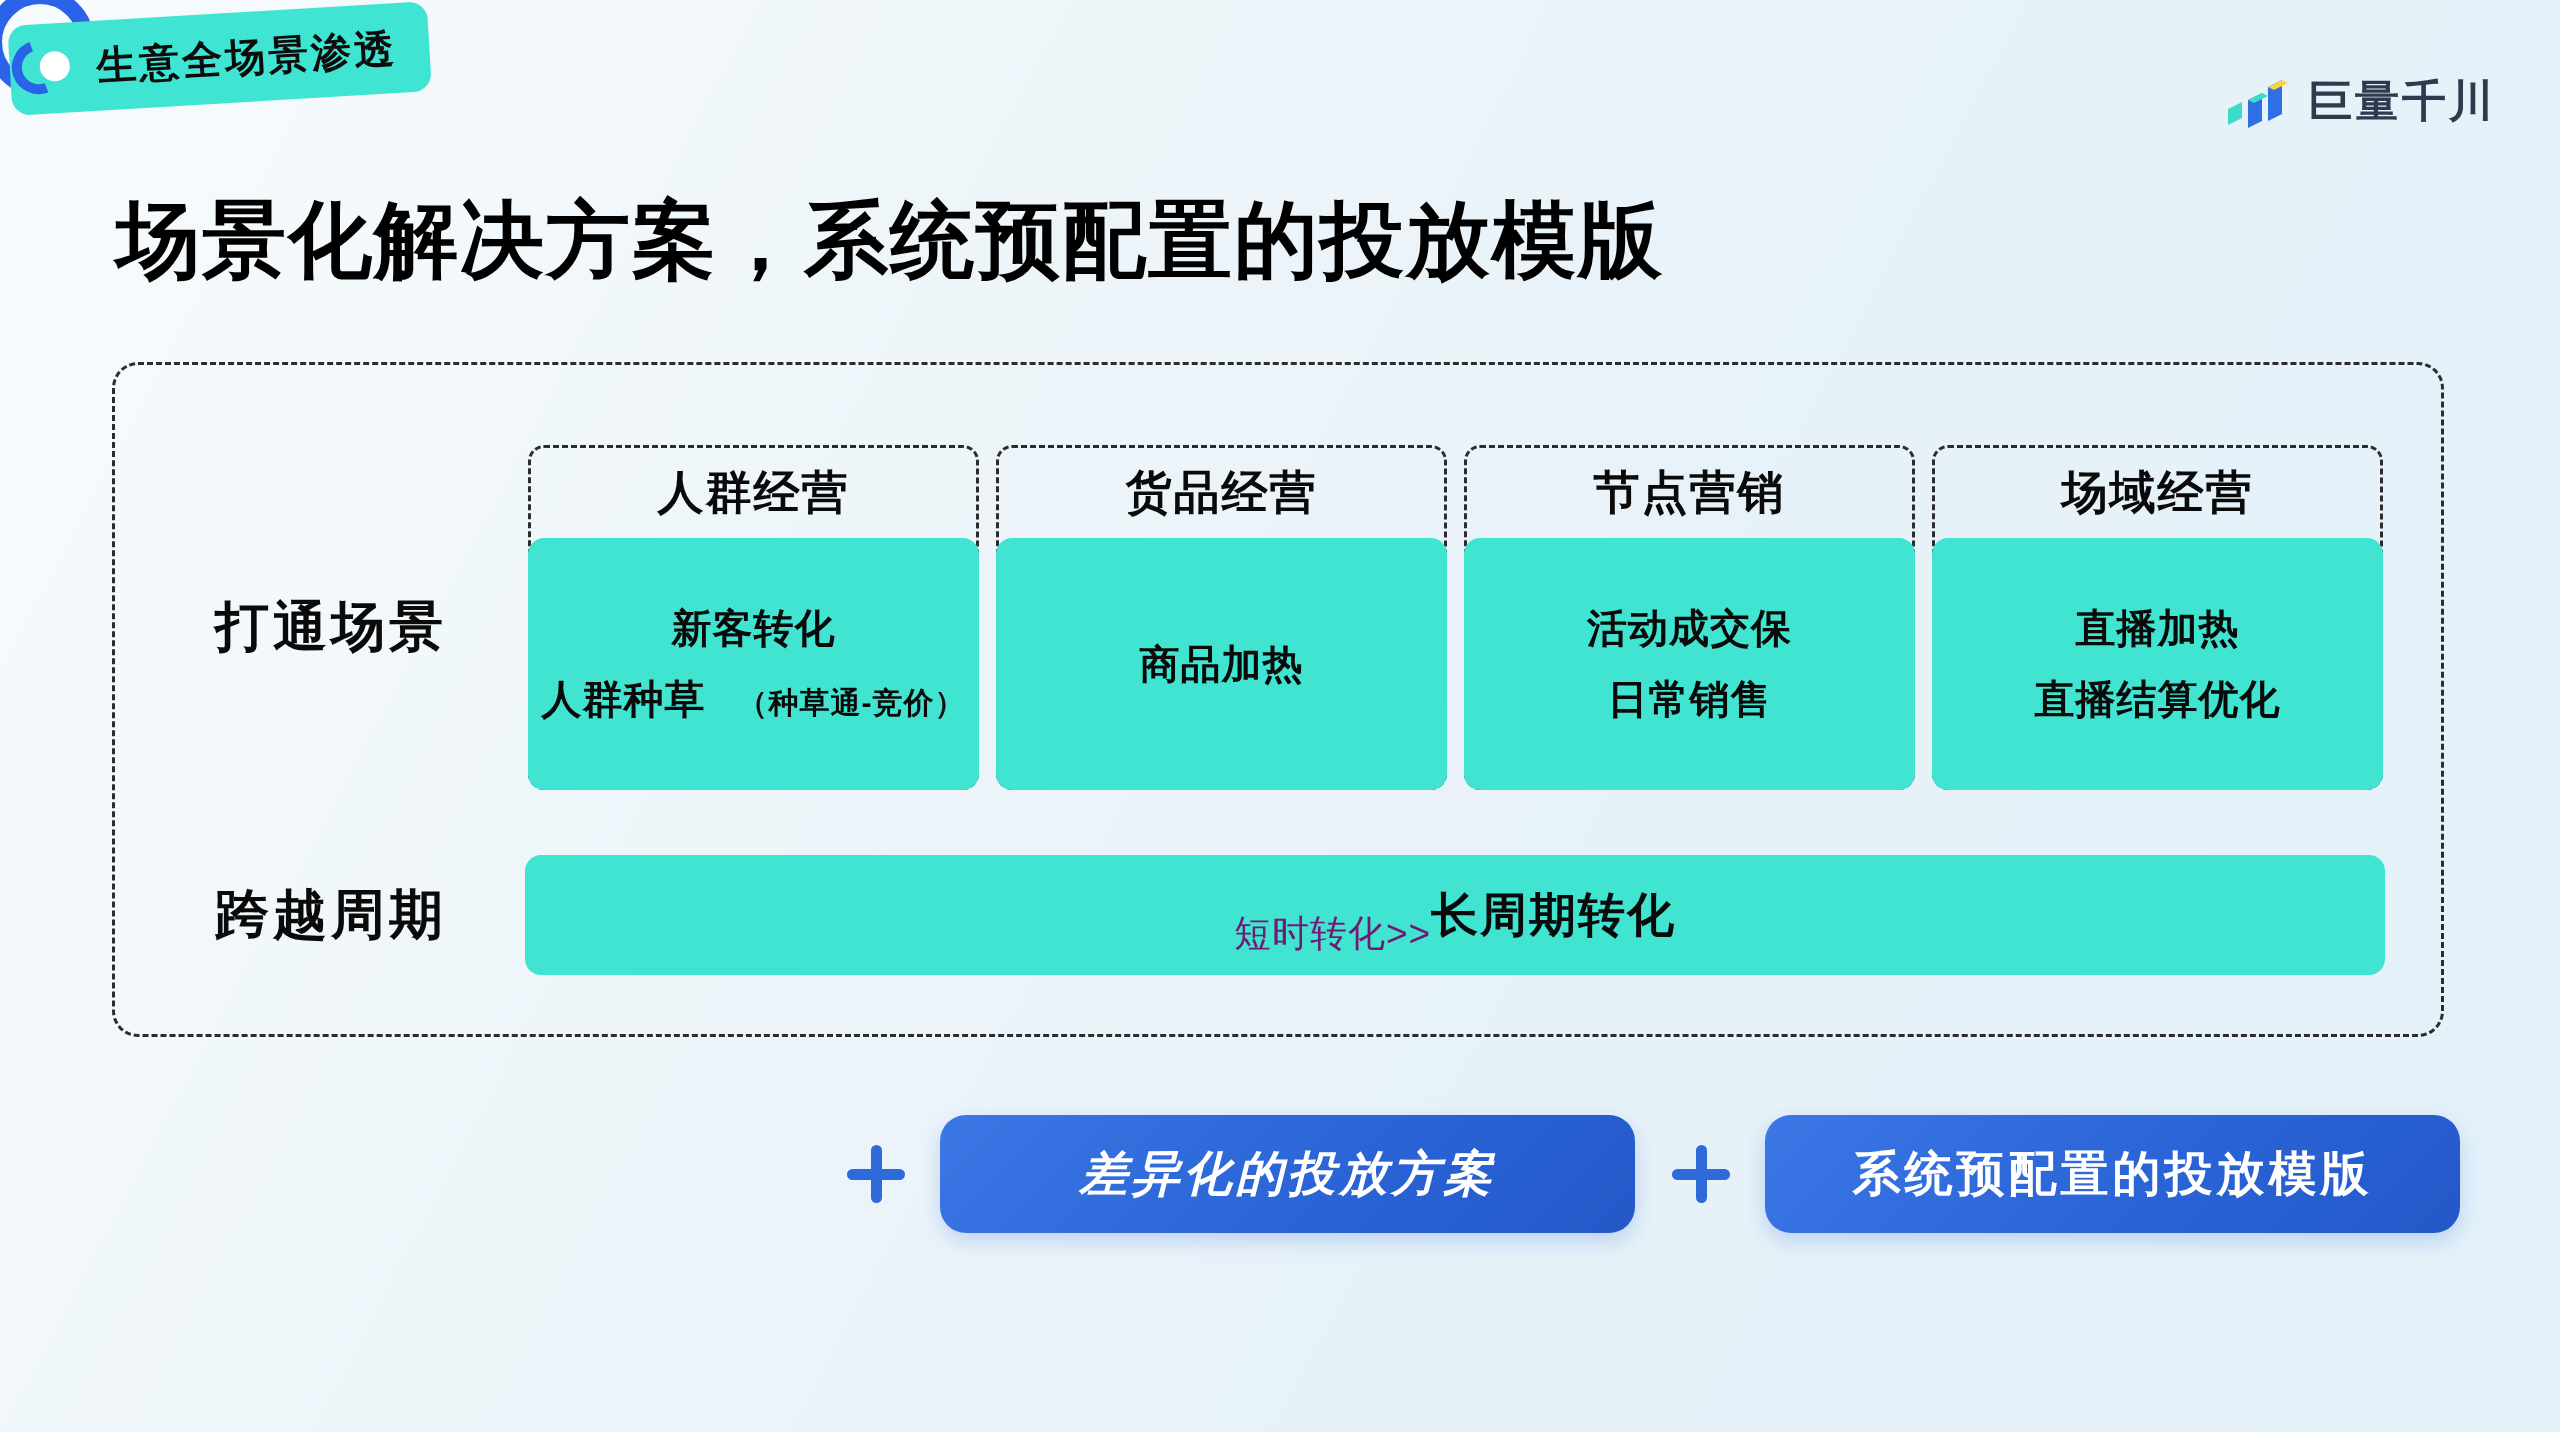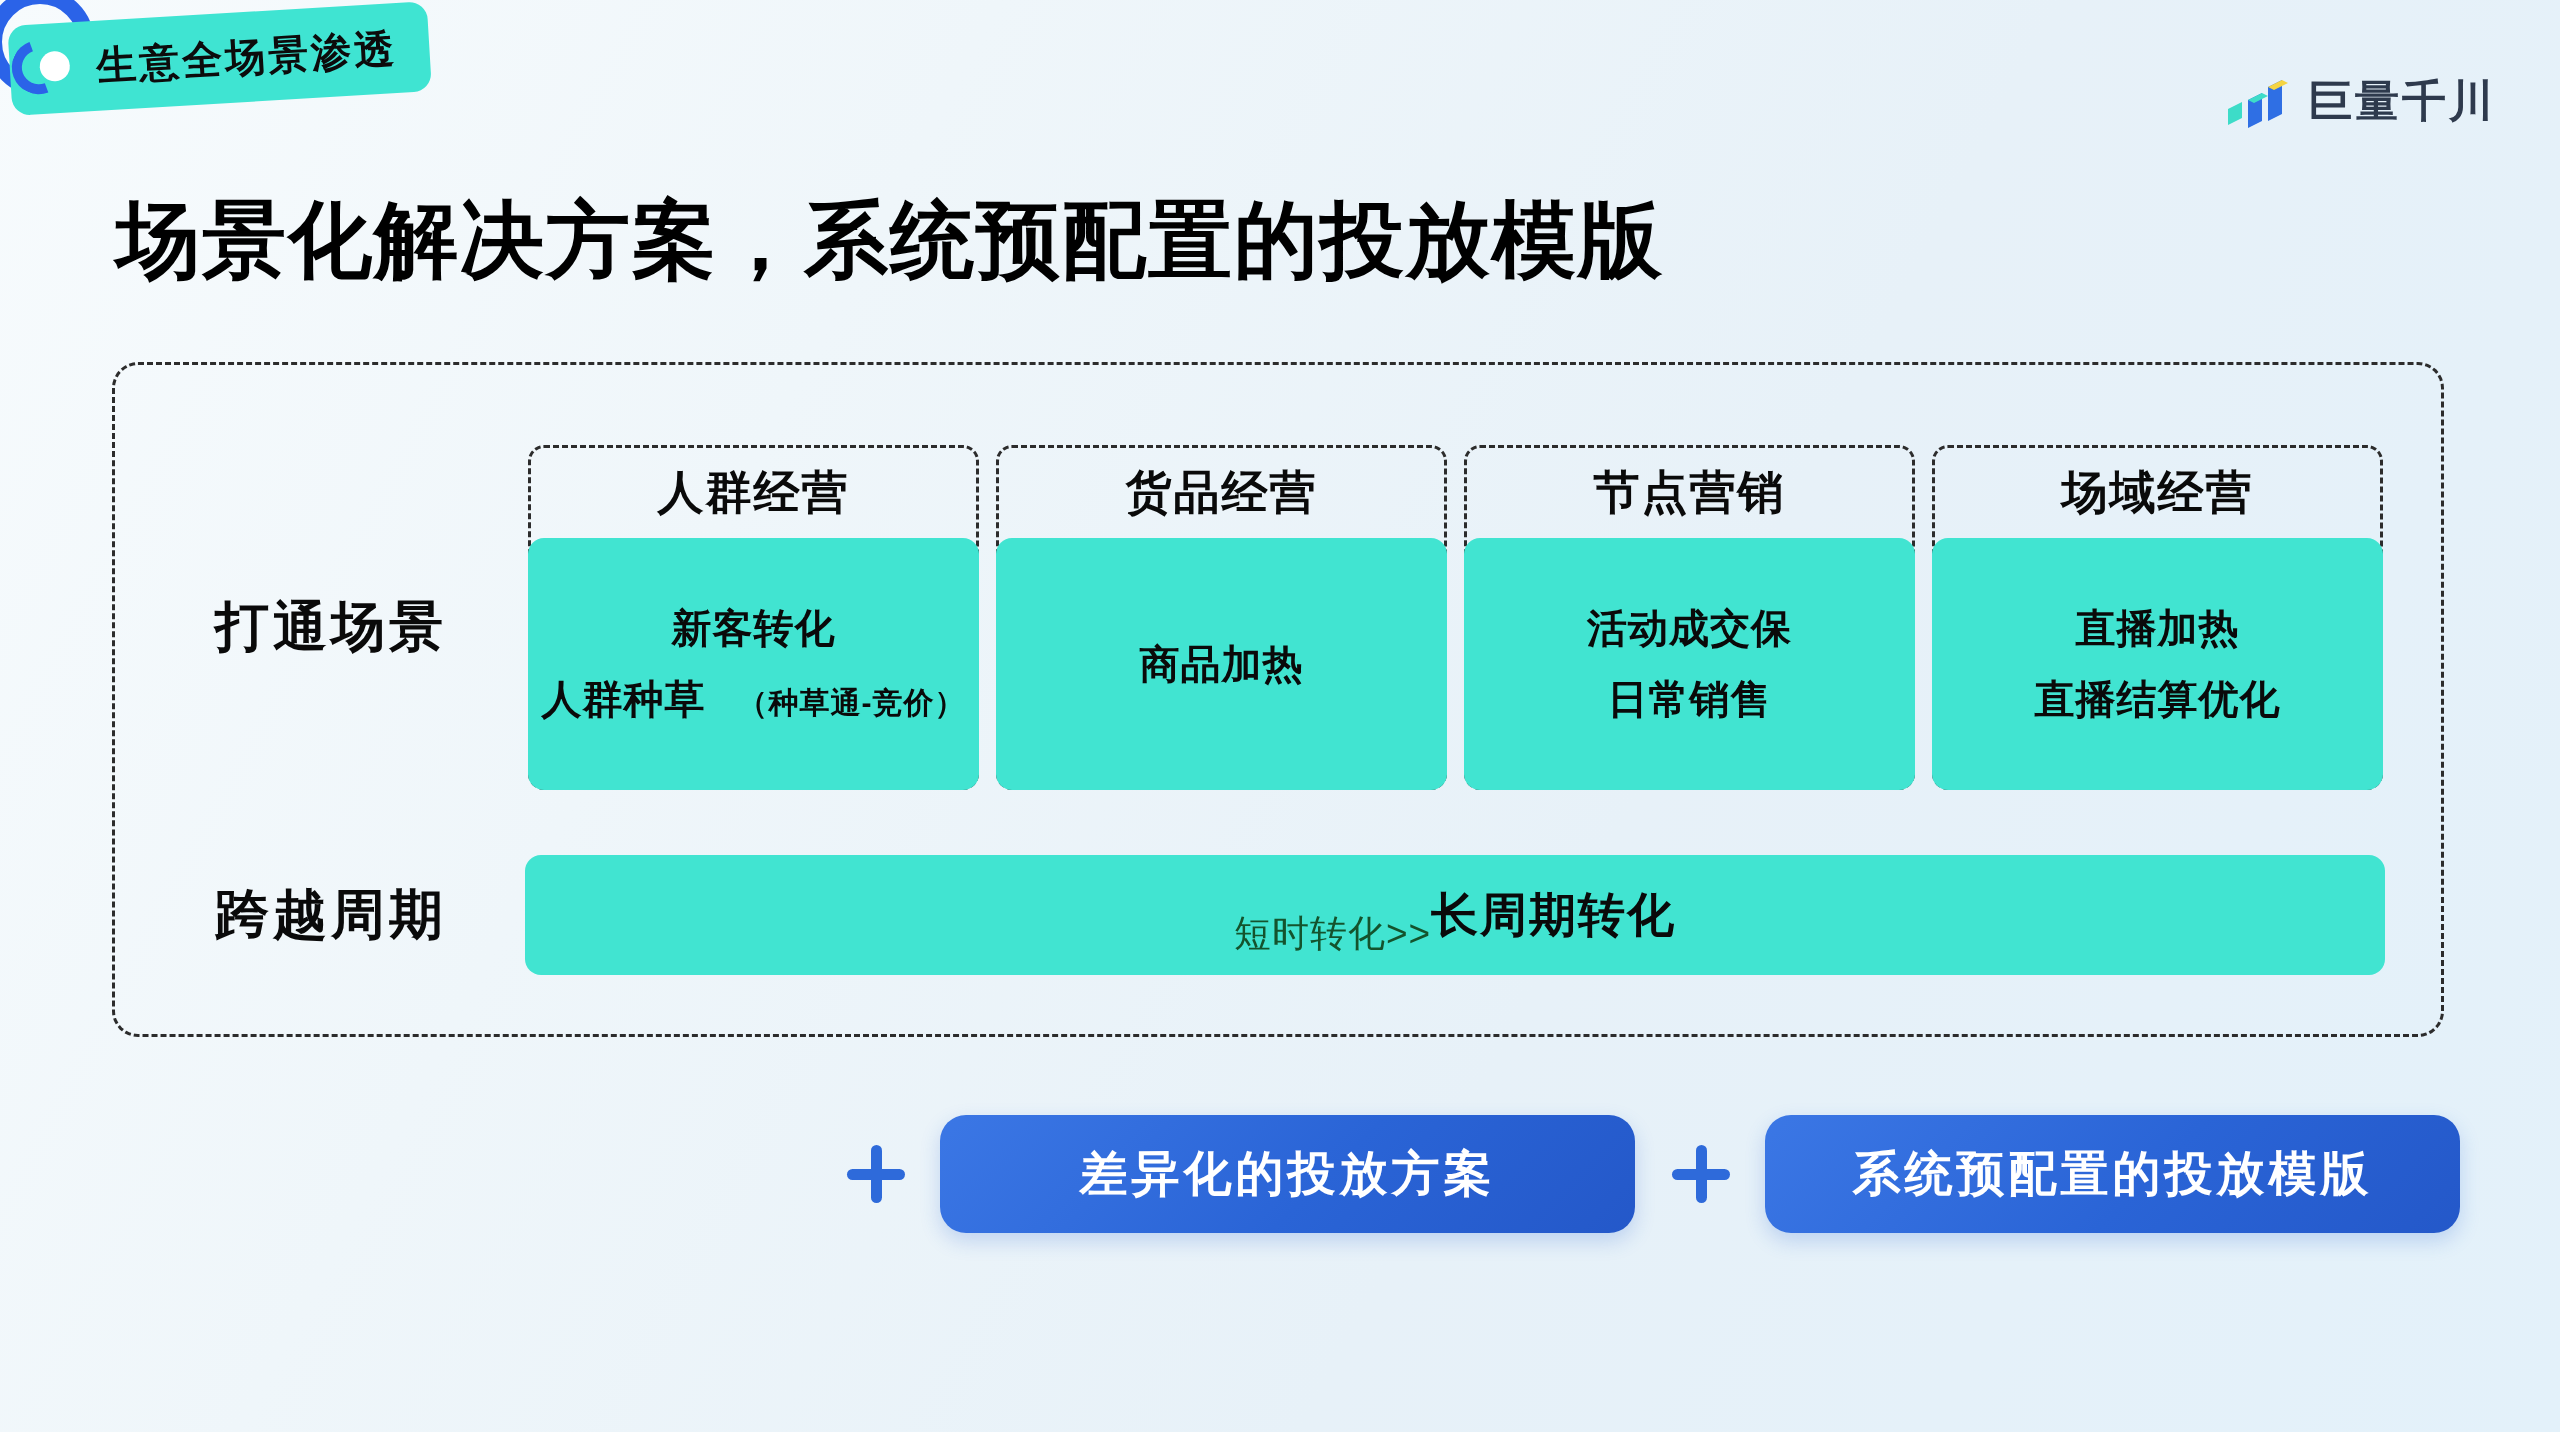--- a/index.html
+++ b/index.html
@@ -87,34 +87,34 @@
 
   .cycle-bar{
     position:absolute;left:410px;top:490px;width:1860px;height:120px;
     background:#41e4d1;border-radius:16px;
     display:flex;align-items:baseline;justify-content:center;
     padding-top:0;
   }
   .cycle-bar-inner{
     display:flex;align-items:center;height:120px;
   }
-  .cycle-prefix{font-size:37px;font-weight:500;color:#14532d;letter-spacing:1px;margin-top:38px;}
+  .cycle-prefix{font-size:37px;font-weight:500;color:#701a75;letter-spacing:1px;margin-top:38px;}
   .cycle-emph{font-size:47px;font-weight:900;color:#0a0a0a;letter-spacing:2px;}
 
   
   .pill{
     position:absolute;top:1115px;width:695px;height:118px;border-radius:26px;
     background:linear-gradient(135deg,#3b77e5 0%,#2a64d6 55%,#2458c9 100%);
     box-shadow:0 8px 20px rgba(42,100,215,0.22);
     display:flex;align-items:center;justify-content:center;
     color:#ffffff;font-size:48px;font-weight:800;letter-spacing:4px;
     border:none;cursor:pointer;font-family:inherit;white-space:nowrap;
   }
   .pill.p1{left:115px;}
-  .pill.p2{left:940px;}
+  .pill.p2{left:940px;font-style:italic;}
   .pill.p3{left:1765px;}
   .plus{
     position:absolute;top:1145px;width:58px;height:58px;
   }
   .plus::before,.plus::after{
     content:"";position:absolute;background:#2e6ada;border-radius:6px;
   }
   .plus::before{left:0;top:24px;width:58px;height:11px;}
   .plus::after{left:24px;top:0;width:11px;height:58px;}
   .plus.x1{left:847px;}

